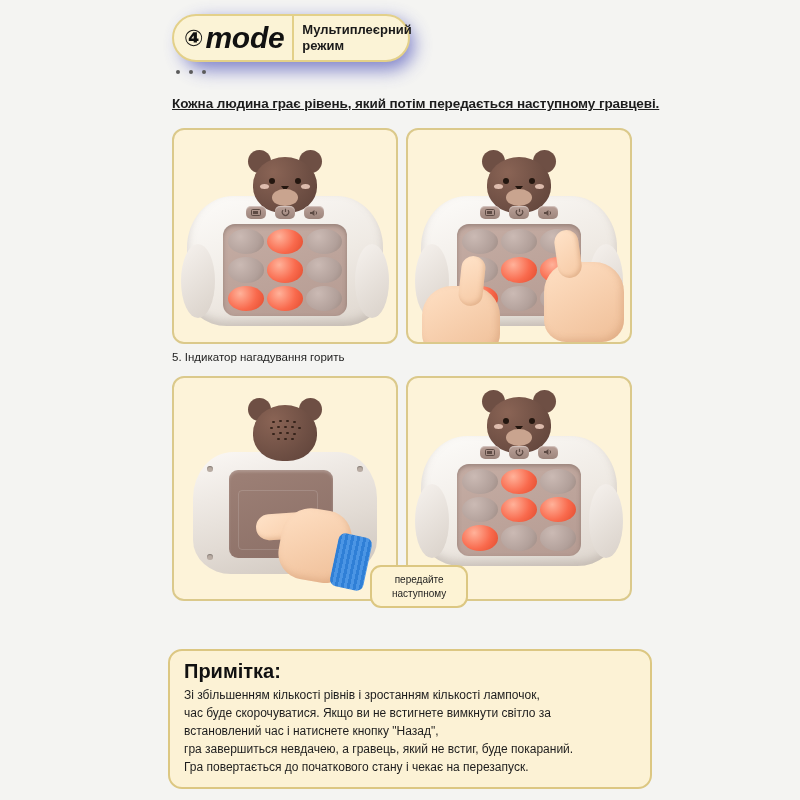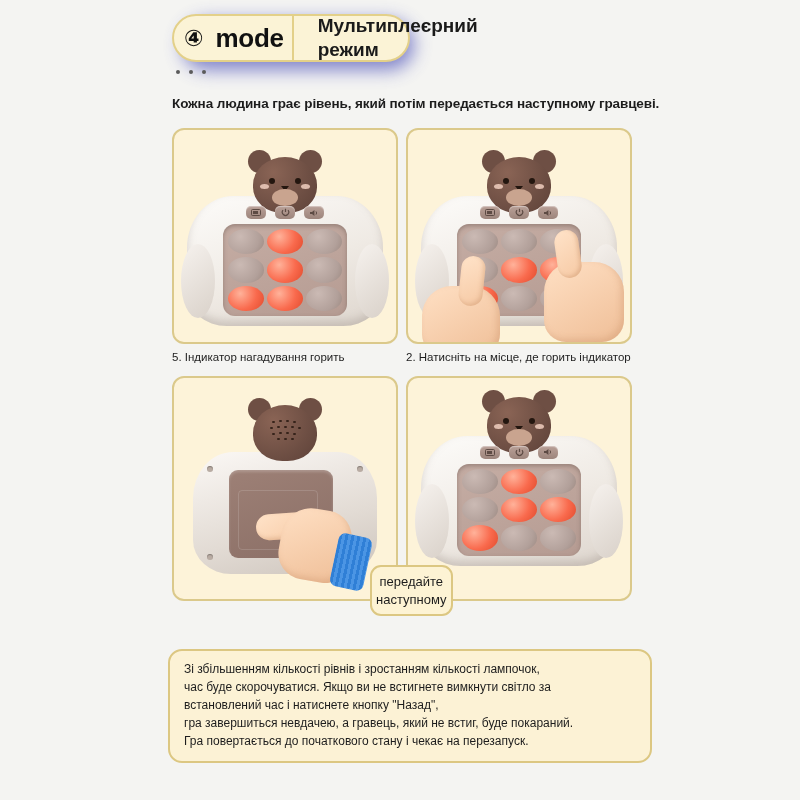--- a/index.html
+++ b/index.html
@@ -34,39 +34,39 @@
     padding:0 8px 0 10px;
     border-right:2px solid #e3d089;
     border-radius:24px 0 0 24px;
   }
   .badge-num{
     font-size:23px;font-weight:bold;color:#111;
     line-height:1;
     display:inline-block;
   }
   .badge-modetext{
-    font-size:26px;font-weight:bold;color:#111;
-    letter-spacing:-.3px;margin-left:12px;
+    font-size:30px;font-weight:bold;color:#111;
+    letter-spacing:-.3px;margin-left:2px;font-style:italic;
   }
   .badge-title{
     display:flex;align-items:center;
-    padding:0 8px 0 24px;
-    font-size:19px;font-weight:bold;color:#1a1a1a;
+    padding:0 8px 0 8px;
+    font-size:13px;font-weight:bold;color:#1a1a1a;
     line-height:1.25;
     max-width:130px;
   }
 
   .dots{position:absolute;left:176px;top:70px;display:flex;gap:9px;}
   .dots span{width:4px;height:4px;border-radius:50%;background:#5b5b5b;display:block;}
 
   
   .subtitle{
     position:absolute;left:172px;top:96px;
     font-size:13.5px;font-weight:bold;color:#1d1d1d;
-    letter-spacing:-.1px;white-space:nowrap;
+    letter-spacing:-.1px;white-space:nowrap;text-decoration:underline;
   }
 
   
   .panels{position:absolute;left:172px;top:128px;width:460px;}
   .panel-row{display:flex;gap:8px;}
   .panel{
     width:226px;height:216px;
     background:#fdf3d9;
     border:2px solid #dbc98b;
     border-radius:12px;
@@ -178,22 +178,22 @@
   }
   .cuff{
     background:repeating-linear-gradient(90deg,#2f7fd6 0 3px,#4b95e4 3px 6px);
     border-radius:7px;
   }
 
   
   .callout{
     position:absolute;left:370px;top:565px;z-index:9;
     background:#fdf3d4;border:2px solid #dcc782;border-radius:11px;
-    padding:6px 4px;
-    font-size:13px;color:#1d1d1d;text-align:center;line-height:1.35;
+    padding:6px 20px;
+    font-size:10px;color:#1d1d1d;text-align:center;line-height:1.35;
     white-space:pre-line;
   }
 
   
   .note{
     position:absolute;left:168px;top:649px;width:484px;
     background:#fcf2d5;border:2px solid #dcc782;border-radius:14px;
     box-sizing:border-box;padding:9px 14px 11px 14px;
   }
   .note-title{font-size:20px;font-weight:bold;color:#111;line-height:1.1;margin-bottom:4px;}
@@ -336,21 +336,20 @@
 
       <div class="hand" style="right:6px;bottom:6px;width:92px;height:118px;">
         <div class="palm" style="position:absolute;right:0;top:44px;width:80px;height:80px;"></div>
         <div class="finger" style="position:absolute;right:44px;top:12px;width:24px;height:48px;transform:rotate(-8deg);"></div>
       </div>
     </div>
   </div>
 
   <div class="caption-row">
     <div class="caption">5. Індикатор нагадування горить</div>
-    <div class="caption">2. Натисніть на місце, де горить індикатор</div>
   </div>
 
   <div class="panel-row" style="margin-top:10px;">
 
     <div class="panel tall">
       <div class="device">
         <div class="bear">
           <div class="bear-ear l"></div>
           <div class="bear-ear r"></div>
           <div class="bear-head">
@@ -443,18 +442,19 @@
   </div>
 
   <div class="caption-row">
   </div>
 </div>
 
 <div class="callout">передайте
 наступному</div>
 
 <div class="note">
+  <div class="note-title">Примітка:</div>
   <div class="note-body">Зі збільшенням кількості рівнів і зростанням кількості лампочок,
 час буде скорочуватися. Якщо ви не встигнете вимкнути світло за
 встановлений час і натиснете кнопку "Назад",
 гра завершиться невдачею, а гравець, який не встиг, буде покараний.
 Гра повертається до початкового стану і чекає на перезапуск.</div>
 </div>
 
 </body></html>

